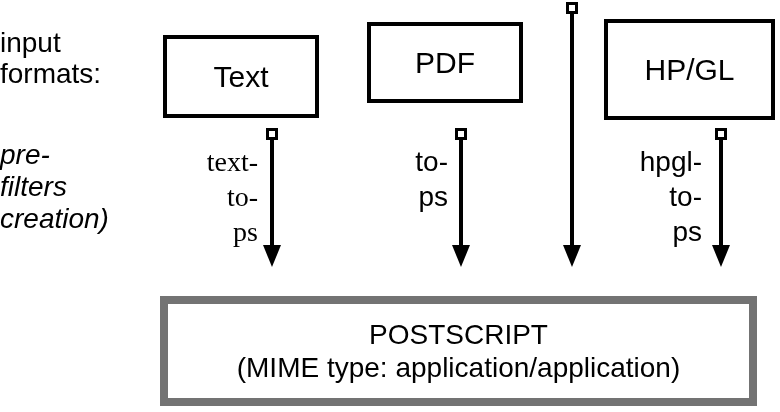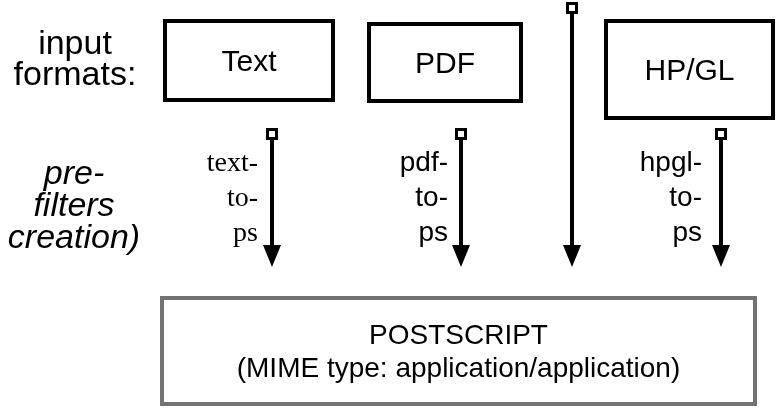--- a/index.html
+++ b/index.html
@@ -10,39 +10,39 @@
     background: #ffffff;
     color: #000000;
     font-family: "Liberation Sans", sans-serif;
     overflow: hidden;
   }
   .canvas * { box-sizing: border-box; }
 
   
   .side-label {
     position: absolute;
-    text-align: center;
-    font-size: 34px;
+    text-align: left;
+    font-size: 28px;
     white-space: nowrap;
   }
   .side-label div { display: block; }
   .input-formats-label { left: 0; top: 27px; width: 150px; line-height: 31px; }
-  .prefilters-label { left: 0; top: 139px; width: 148px; line-height: 32px; font-style: italic; margin-top: 17px; }
+  .prefilters-label { left: 0; top: 139px; width: 148px; line-height: 32px; font-style: italic; }
 
   
   .fmt-box {
     position: absolute;
     border: 4px solid #000;
     background: #fff;
     display: flex;
     align-items: center;
     justify-content: center;
     font-size: 30px;
   }
-  .fmt-box-text  { left: 163px; top: 19px; width: 172px; height: 83px; }
+  .fmt-box-text  { left: 163px; top: 35px; width: 156px; height: 83px; }
   .fmt-box-pdf   { left: 367px; top: 22px; width: 156px; height: 81px; }
   .fmt-box-hpgl  { left: 604px; top: 19px; width: 171px; height: 101px; }
 
   
   .arrow { position: absolute; width: 18px; }
   .arrow-1 { left: 263px; top: 128px; height: 139px; }
   .arrow-2 { left: 452px; top: 128px; height: 139px; }
   .arrow-3 { left: 563px; top: 2px;   height: 265px; }
   .arrow-4 { left: 712px; top: 128px; height: 139px; }
   .arrow .connector {
@@ -79,21 +79,21 @@
   }
   .filter-label-1 { left: 108px; font-family: Liberation Serif, serif; }
   .filter-label-2 { left: 298px; }
   .filter-label-3 { left: 552px; }
 
   
   .ps-box {
     position: absolute;
     left: 160px; top: 296px;
     width: 597px; height: 110px;
-    border: 4px solid #737373;
+    border: 8px solid #737373;
     background: #fff;
     display: flex;
     flex-direction: column;
     align-items: center;
     justify-content: center;
     font-size: 28px;
     line-height: 33px;
     text-align: center;
   }
 </style>
@@ -122,21 +122,20 @@
     <div>filters</div>
     <div>creation)</div>
   </div>
 
   <div class="filter-label filter-label-1">
     <div>text-</div>
     <div>to-</div>
     <div>ps</div>
   </div>
   <div class="filter-label filter-label-2">
-    <div>pdf-</div>
     <div>to-</div>
     <div>ps</div>
   </div>
   <div class="filter-label filter-label-3">
     <div>hpgl-</div>
     <div>to-</div>
     <div>ps</div>
   </div>
 
   <div class="arrow arrow-1">

